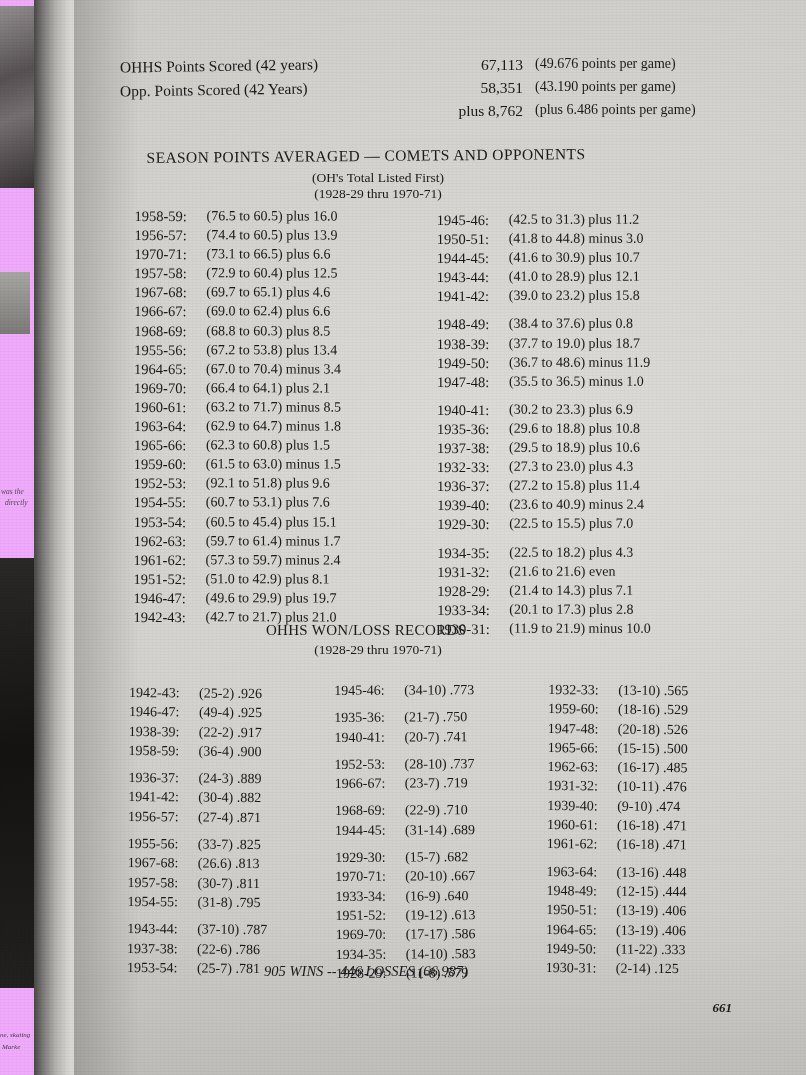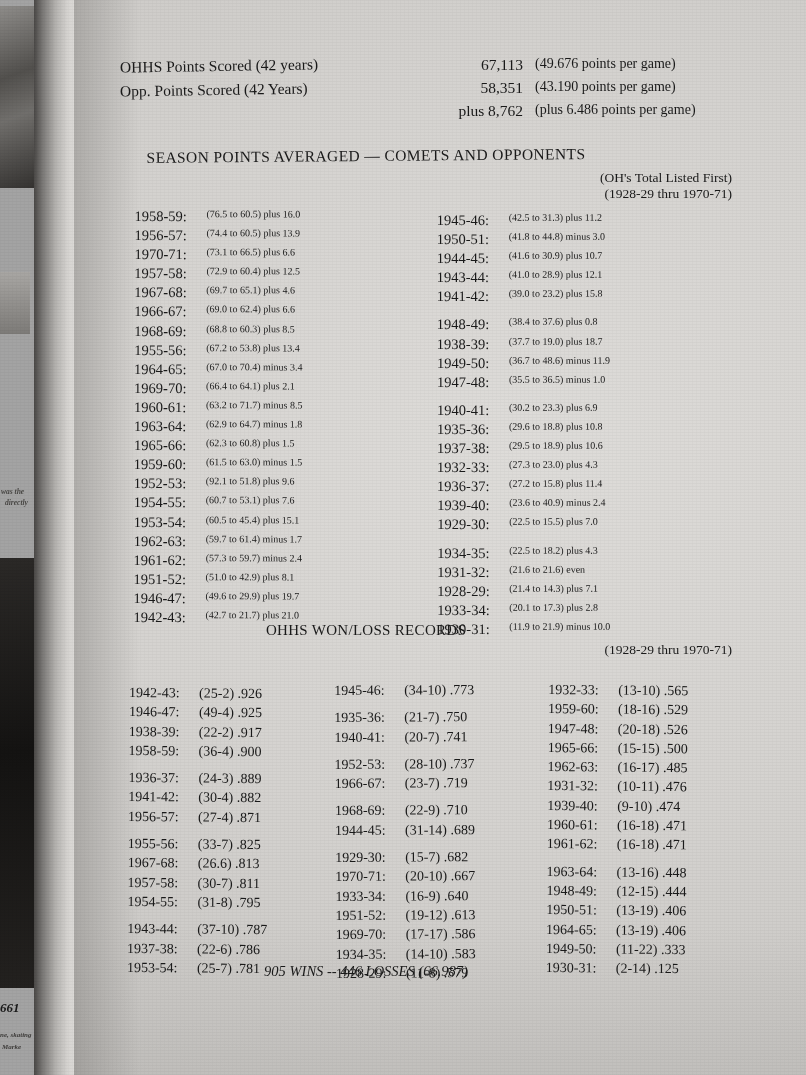--- a/index.html
+++ b/index.html
@@ -15,23 +15,22 @@
     background: #c9c8c6;
     font-family: "Liberation Serif", "DejaVu Serif", serif;
     color: #1a1a1a;
   }
 
   
   .bleed {
     position: absolute;
     left: 0; top: 0;
     width: 34px; height: 1075px;
-    background: #a3a3a3;
+    background: #f0abfc;
     overflow: hidden;
-    font-weight: bold;
   }
   .bleed-photo-top {
     position: absolute; left: 0; top: 6px;
     width: 34px; height: 182px;
     background:
       linear-gradient(160deg, #8d8b88 0%, #4e4c49 38%, #6e6c69 60%, #2e2c2a 100%);
     opacity: .95;
   }
   .bleed-photo-mid {
     position: absolute; left: 0; top: 272px;
@@ -122,22 +121,22 @@
   .sec-title {
     position: absolute;
     width: 732px; left: 0;
     text-align: center;
     font-size: 15.5px;
     letter-spacing: .4px;
     white-space: nowrap;
   }
   .sec-sub {
     position: absolute;
-    width: 732px; left: 0;
-    text-align: right;
+    width: 732px; left: 12px;
+    text-align: center;
     font-size: 13.5px;
   }
 
   #avg-title { top: 147px; transform: rotate(-0.5deg); }
   #avg-sub1  { top: 170px; }
   #avg-sub2  { top: 186px; }
 
   #wl-title { top: 622px; font-size: 15px; letter-spacing:.3px;}
   #wl-sub   { top: 642px; }
 
@@ -151,21 +150,21 @@
 
   .avg-line { position: relative; height: 19.1px; white-space: nowrap; }
   .avg-line.gap { margin-top: 9px; }
   .avg-year {
     position: absolute; left: 0; top: 0;
     width: 66px;
     font-size: 14.5px;
   }
   .avg-val {
     position: absolute; left: 72px; top: 0;
-    font-size: 10px;
+    font-size: 14px;
   }
 
   
   .wl-col { position: absolute; font-size: 14px; }
   #wl-c1 { left: 128px; top: 685px; }
   #wl-c2 { left: 335px; top: 683px; }
   #wl-c3 { left: 547px; top: 682px; }
 
   .wl-line { position: relative; height: 19.3px; white-space: nowrap; }
   .wl-line.gap { margin-top: 8px; }
@@ -179,21 +178,21 @@
   #avg-left  { transform: rotate(0.15deg); }
   #avg-right { transform: rotate(-0.1deg); }
 
   
   #totals {
     position: absolute; width: 732px; left: 0; top: 963px;
     text-align: center; font-size: 14.5px; font-style: italic;
   }
   #folio {
     position: absolute; width: 732px; left: 0; top: 1000px;
-    text-align: left; font-size: 13px;
+    text-align: right; font-size: 13px;
     font-style: italic; font-weight: bold;
   }
 
   
   .grain {
     position: absolute; inset: 0; z-index: 9;
     pointer-events: none;
     opacity: .05;
     background-image:
       repeating-linear-gradient(0deg, rgba(0,0,0,.55) 0 1px, rgba(255,255,255,0) 1px 3px),

